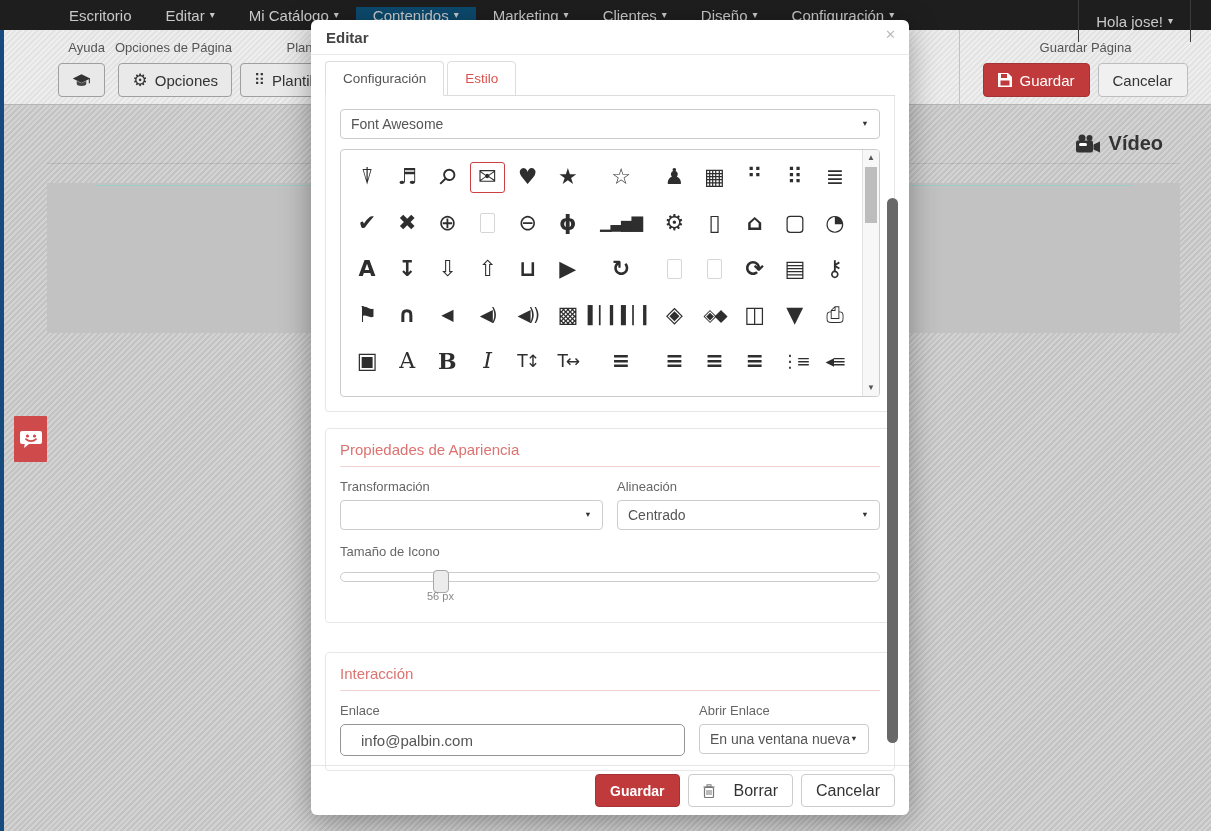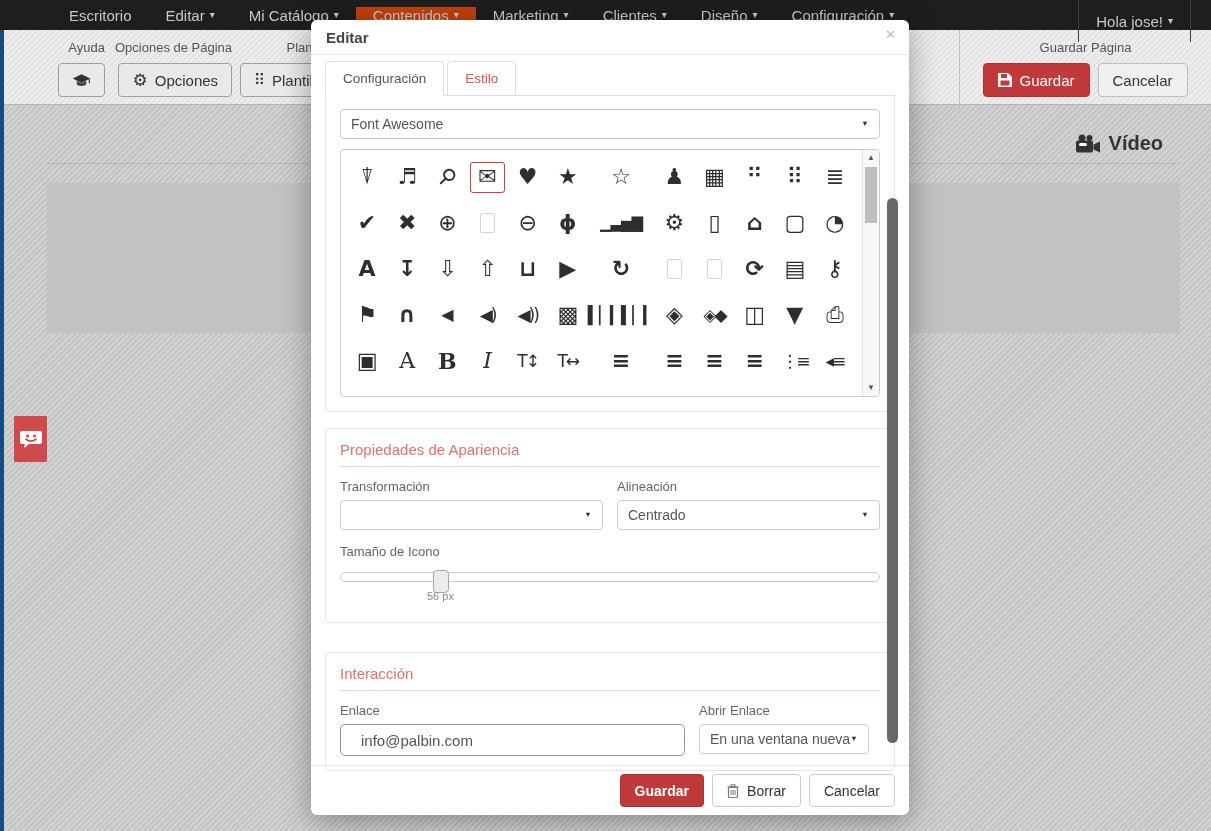--- a/index.html
+++ b/index.html
@@ -5,21 +5,21 @@
   * { margin:0; padding:0; box-sizing:border-box; }
   html,body { width:1211px; height:831px; overflow:hidden;
     font-family:"Liberation Sans","DejaVu Sans",sans-serif; }
   body { position:relative; background:#c9c9c9; }
 
   
   .navbar { position:absolute; left:0; top:0; width:1211px; height:30px;
     background:#1e1e1e; display:flex; align-items:center; padding-left:52px; z-index:5; }
   .nav-item { color:#c9c9c9; font-size:15px; display:flex; align-items:center;
     padding:0 17px; cursor:pointer; white-space:nowrap; }
-  .nav-item.active { background:#c2410c; }
+  .nav-item.active { background:#0c4a6e; }
   .caret { display:inline-block; margin-left:5px; font-size:10px; line-height:1; }
   .caret::after { content:"▾"; }
   .nav-right { position:absolute; right:20px; top:0; height:42px; display:flex; align-items:center;
     border-left:1px solid #3c3c3c; border-right:1px solid #3c3c3c; }
 
   
   .toolbar { position:absolute; left:0; top:30px; width:1211px; height:75px;
     background:#e8e8e8;
     background-image:repeating-linear-gradient(135deg, rgba(255,255,255,.25) 0 2px, rgba(0,0,0,.025) 2px 4px);
     border-bottom:1px solid #b5b5b5; z-index:2; }
@@ -115,21 +115,21 @@
     border:1px solid #a8a8a8; border-radius:4px; cursor:pointer; }
   .slider-value { position:absolute; top:22px; transform:translateX(-50%); font-size:11px; color:#888; }
 
   .text-input { width:345px; height:32px; border:1px solid #949494; border-radius:5px;
     padding:0 20px; font-size:15px; color:#555; font-family:inherit; }
 
   .m-footer { position:absolute; left:0; right:0; bottom:0; height:50px;
     border-top:1px solid #e5e5e5; display:flex; align-items:center; justify-content:flex-end;
     gap:8px; padding-right:14px; }
   .btn-red.sm { height:33px; font-size:14px; font-weight:bold; }
-  .btn-plain.sm { height:33px; font-size:14px; background:#fff; border-color:#ccc; gap:8px; }
+  .btn-plain.sm { height:33px; font-size:16px; background:#fff; border-color:#ccc; gap:19px; }
 
   svg { display:block; }
 </style>
 </head>
 <body>
 
 <div class="navbar">
   <div class="nav-item">
       <span>Escritorio</span>
     </div>

